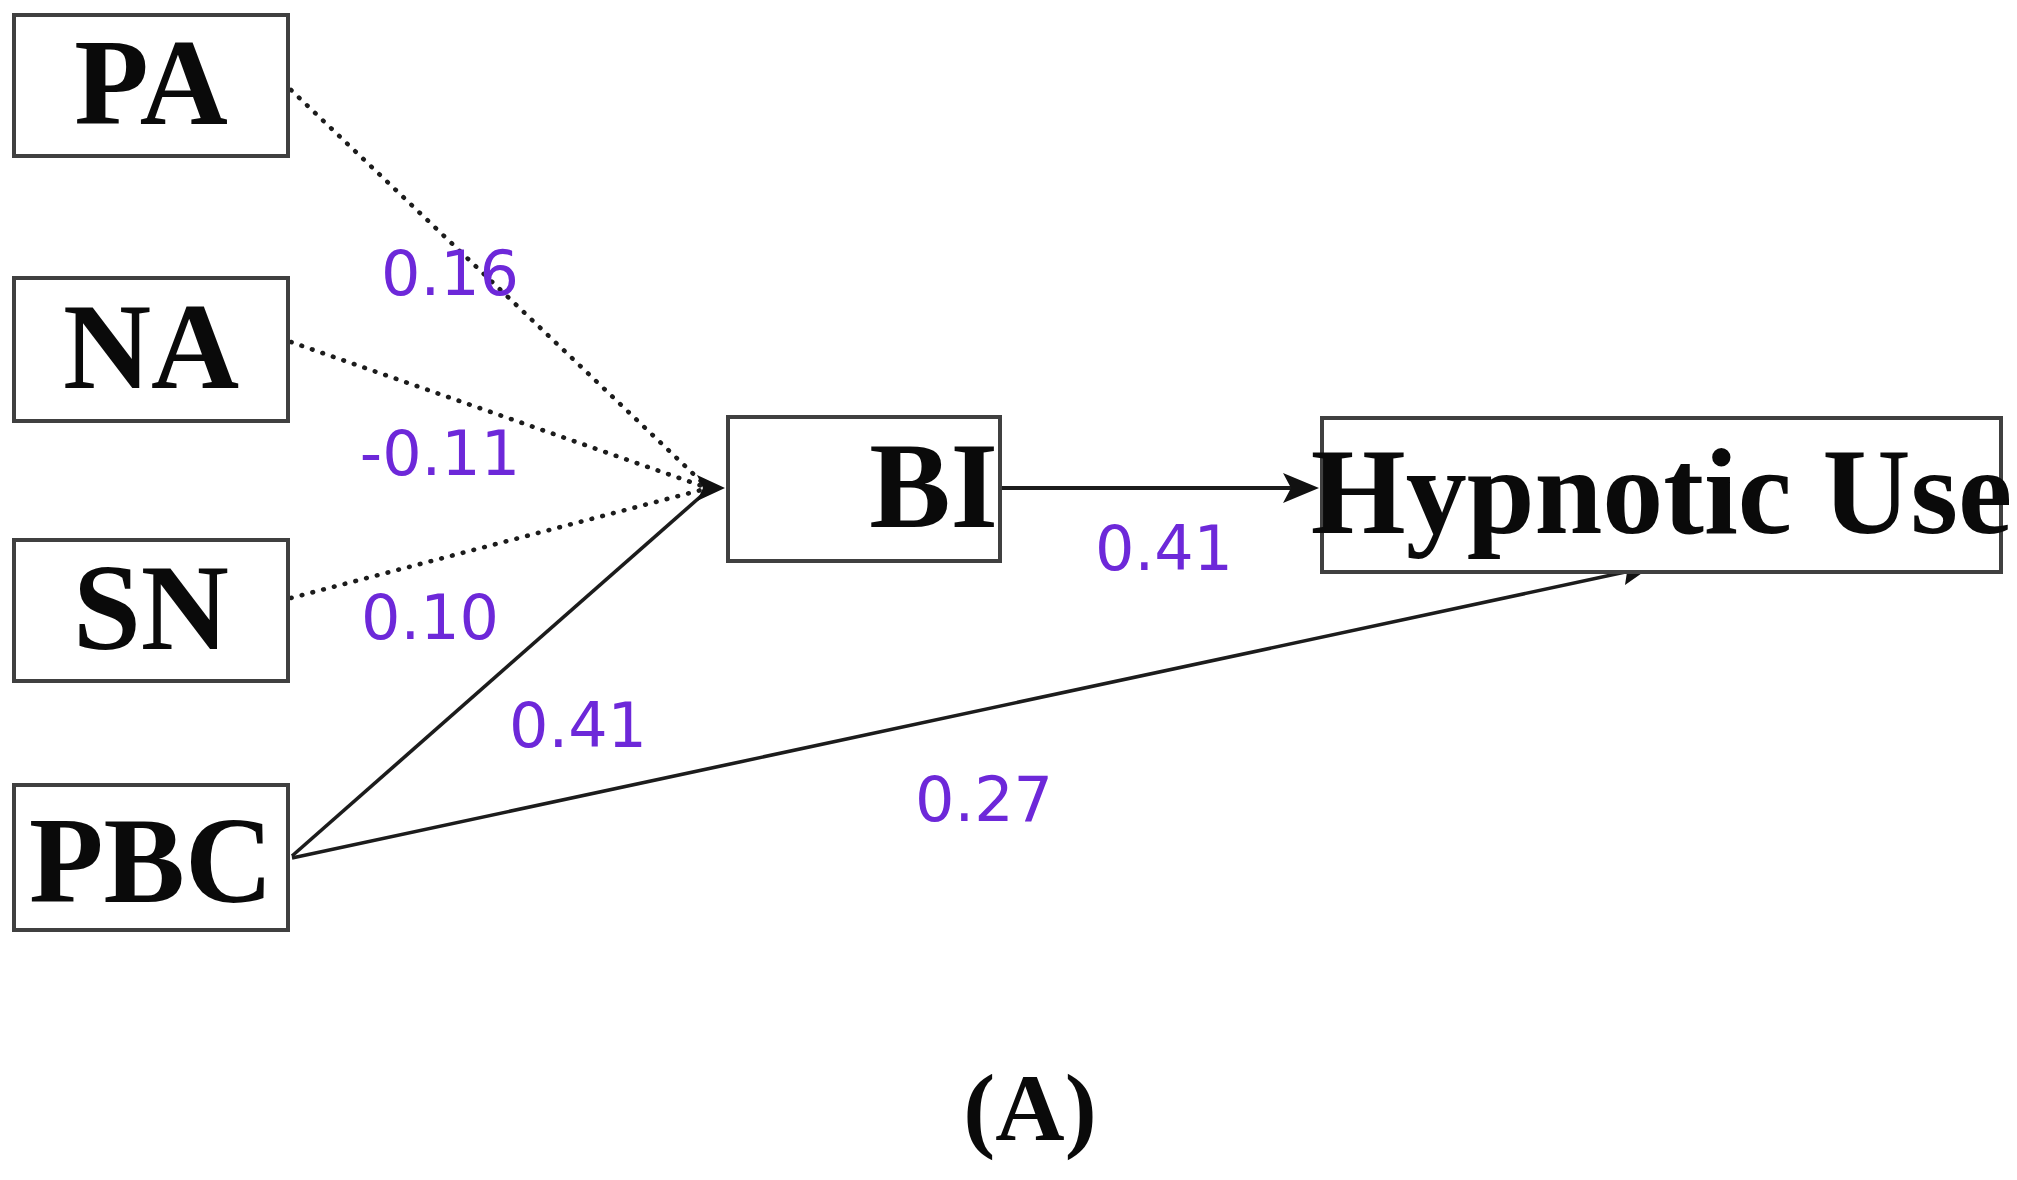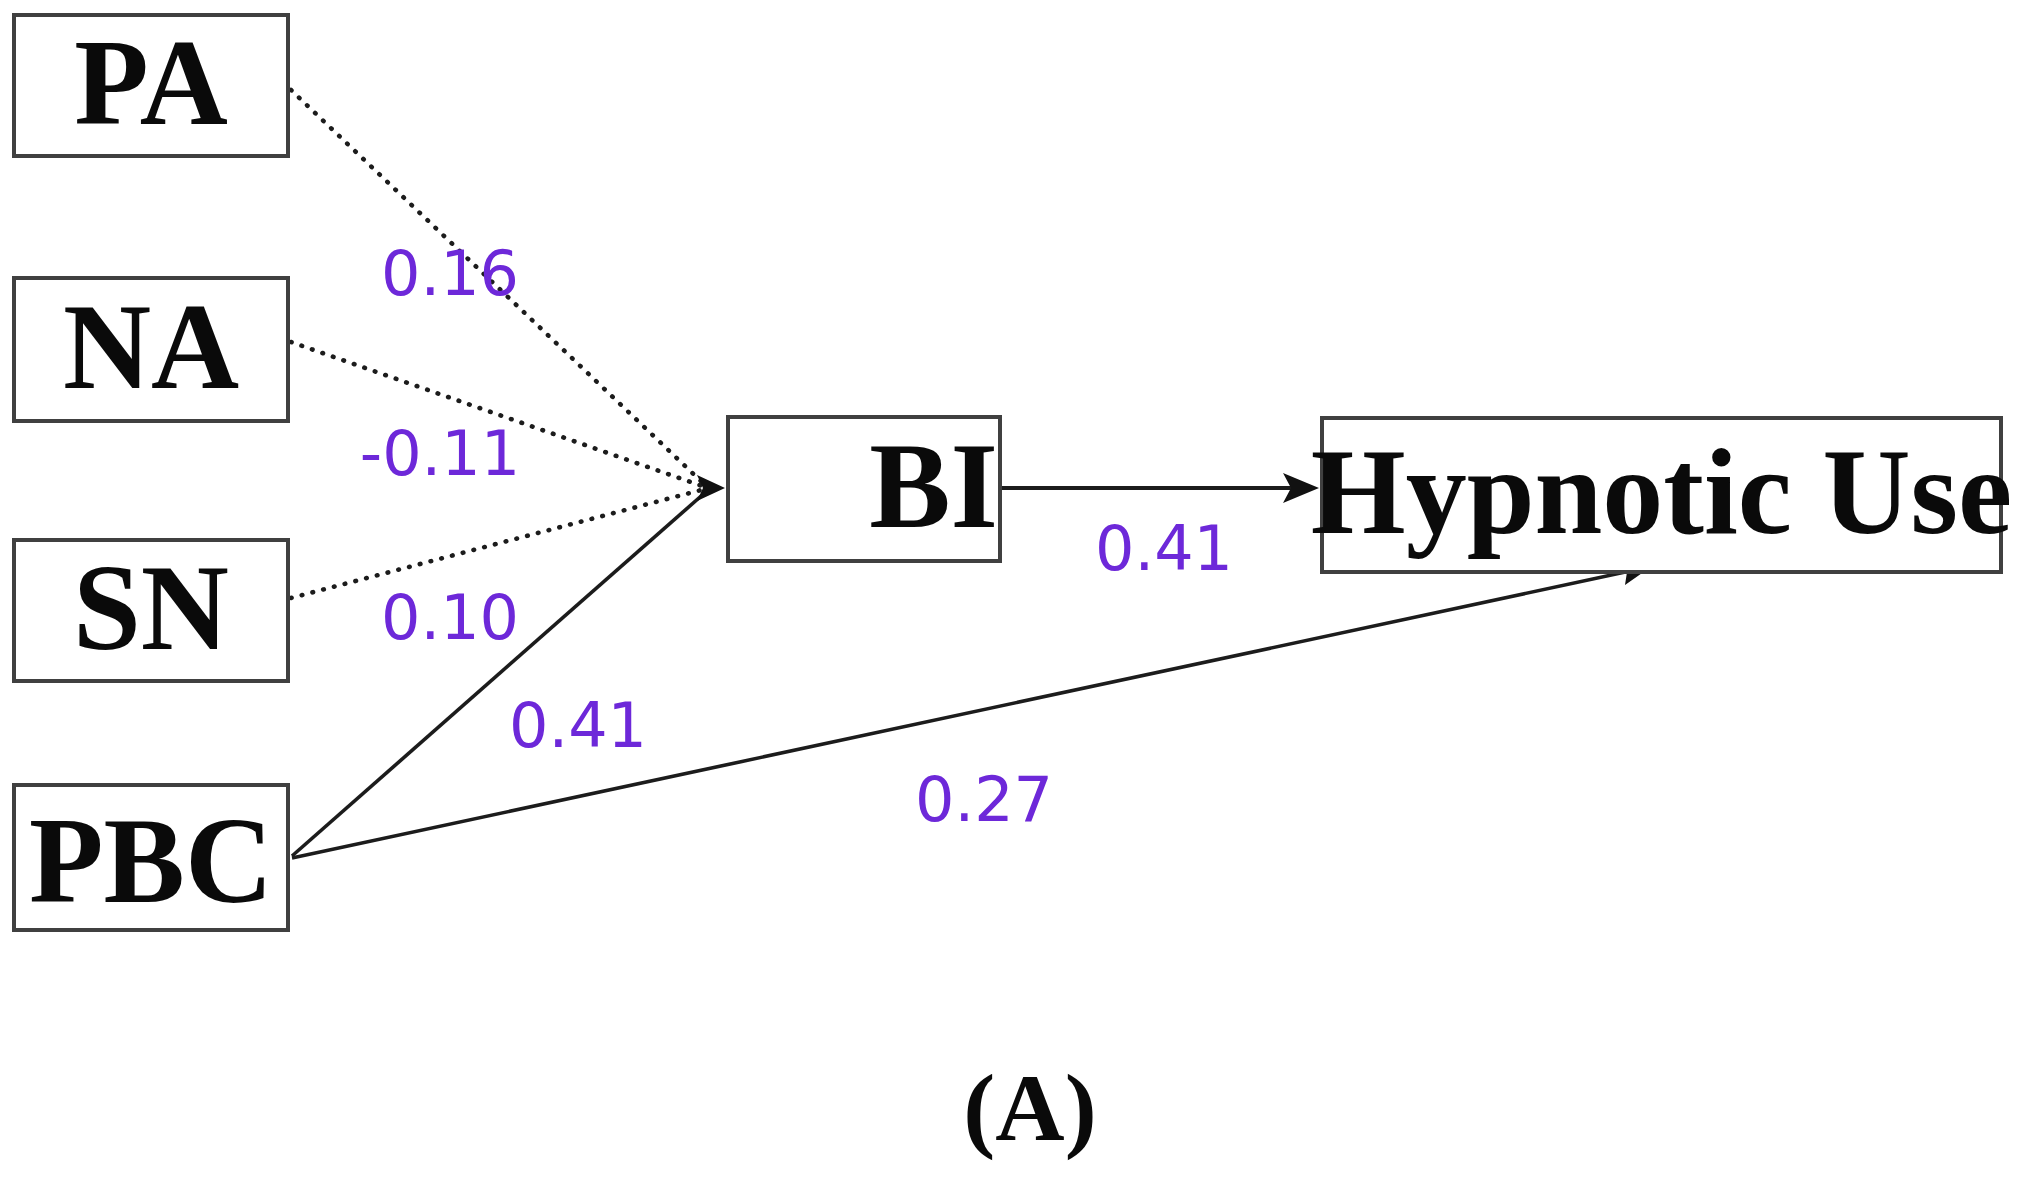--- a/index.html
+++ b/index.html
@@ -51,21 +51,21 @@
     transform: translate(-50%, -50%);
     font-family: "DejaVu Sans", "Liberation Sans", sans-serif;
     font-weight: 400;
     font-size: 62px;
     line-height: 1;
     color: #6d28d9;
     white-space: nowrap;
   }
   .coef-pa-bi  { left: 450px;  top: 274px; }
   .coef-na-bi  { left: 440px;  top: 454px; }
-  .coef-sn-bi  { left: 450px;  top: 618px; }
+  .coef-sn-bi  { left: 430px;  top: 618px; }
   .coef-pbc-bi { left: 578px;  top: 726px; }
   .coef-bi-hu  { left: 1164px; top: 549px; }
   .coef-pbc-hu { left: 984px;  top: 800px; }
   .caption {
     position: absolute;
     left: 1030px;
     top: 1108px;
     transform: translate(-50%, -50%);
     font-family: "Liberation Serif", "DejaVu Serif", serif;
     font-weight: 700;

